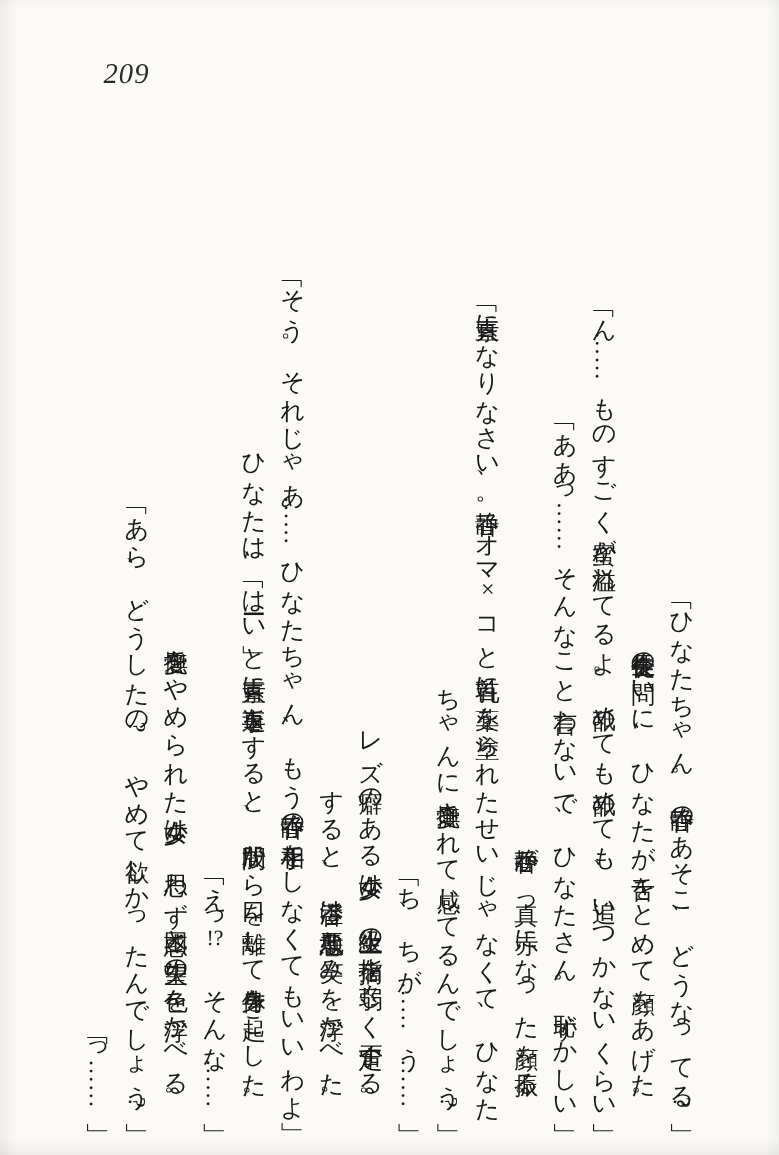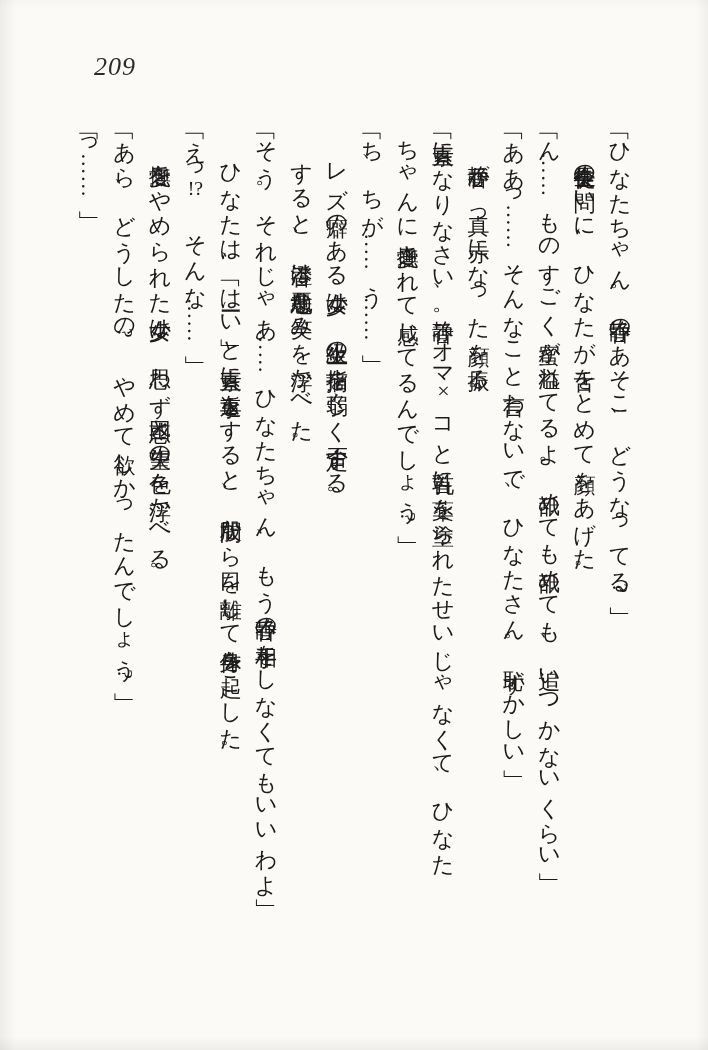--- a/index.html
+++ b/index.html
@@ -14,20 +14,21 @@
     margin: 0 auto;
     overflow: hidden;
     color: #1b1b1b;
     background:
       linear-gradient(90deg, rgba(0,0,0,0.055), rgba(0,0,0,0) 16px),
       linear-gradient(270deg, rgba(0,0,0,0.045), rgba(0,0,0,0) 12px),
       linear-gradient(0deg, rgba(0,0,0,0.05), rgba(0,0,0,0) 14px),
       linear-gradient(180deg, rgba(0,0,0,0.02), rgba(0,0,0,0) 10px),
       #fbfaf7;
     font-family: "Liberation Serif", "DejaVu Serif", serif;
+    text-align: right;
   }
   .page-number {
     position: absolute;
     top: 52px;
     left: 94px;
     font-style: italic;
     font-size: 26px;
     letter-spacing: 1px;
     color: #2a2a2a;
   }

